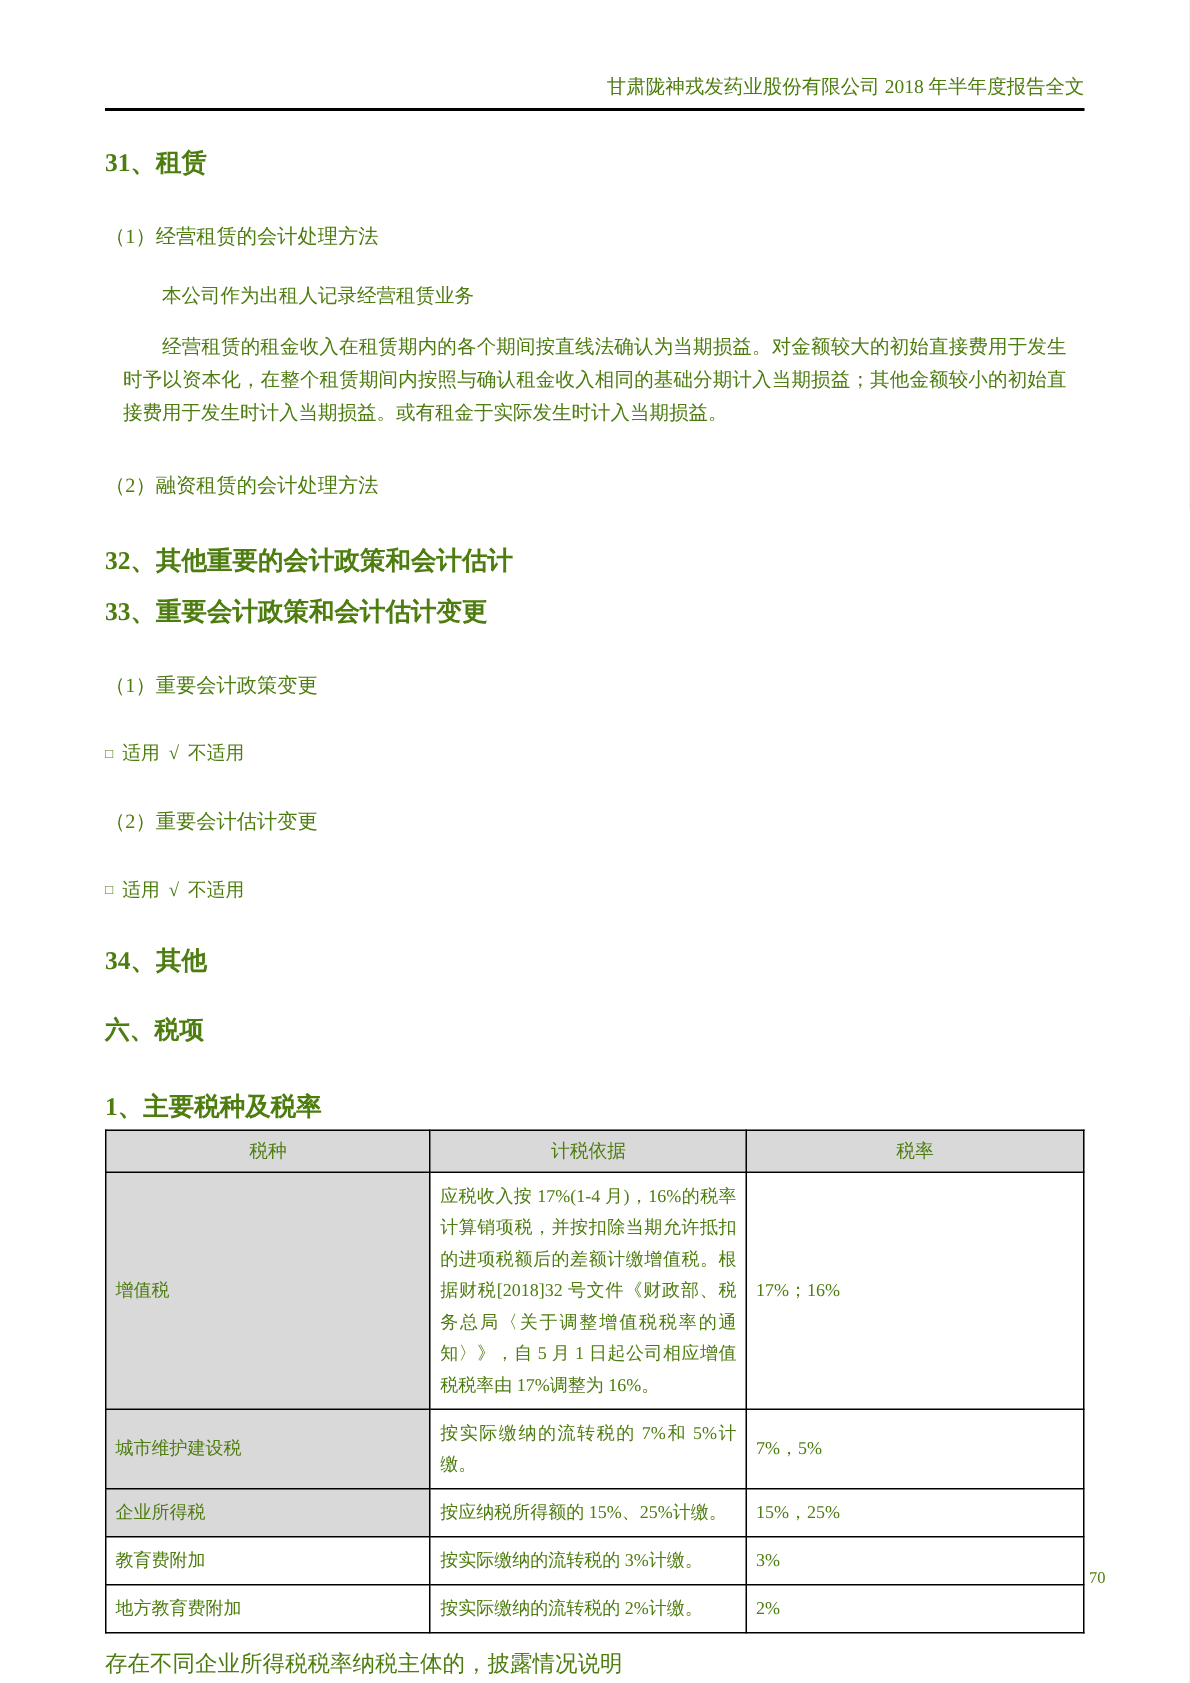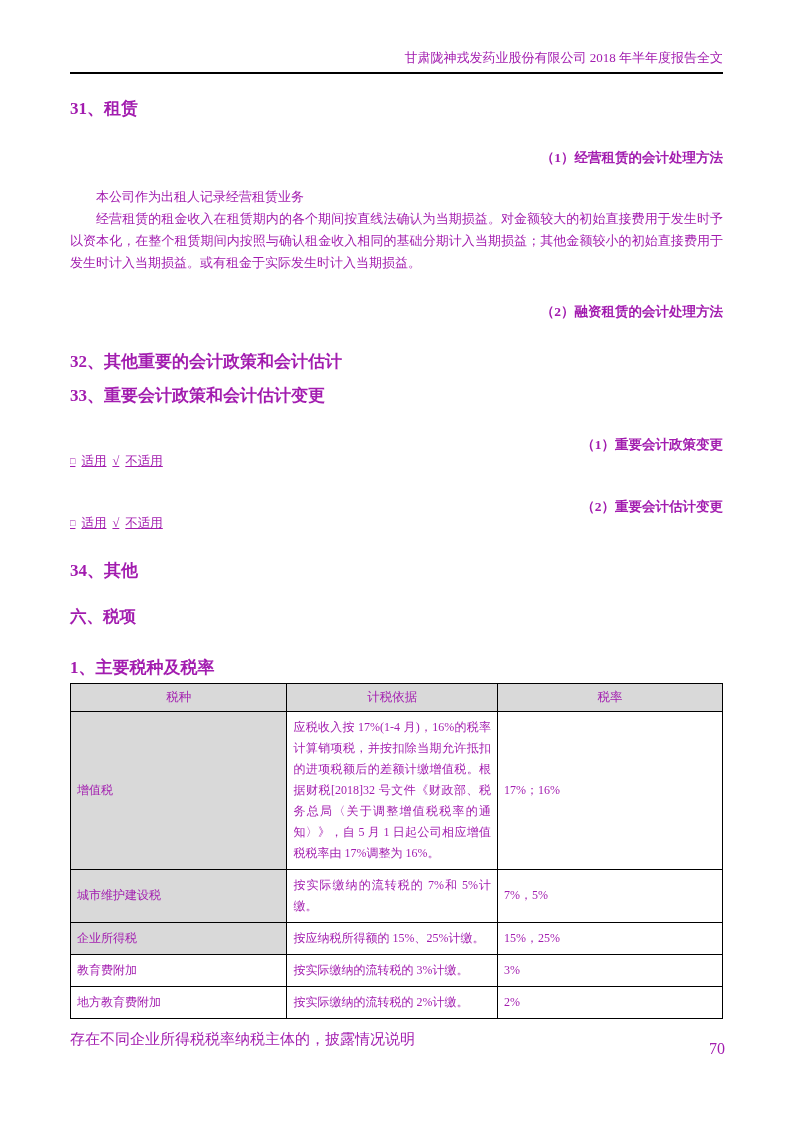--- a/index.html
+++ b/index.html
@@ -1,41 +1,41 @@
 <!DOCTYPE html>
 <html><head>
 <meta charset="utf-8">
 <style>
   html,body{margin:0;padding:0;background:#e8e8e8;}
   .page{
     width:793px;height:1122px;background:#ffffff;margin:0 auto;
     position:relative;box-sizing:border-box;
     font-family:"Liberation Serif","DejaVu Serif",serif;
-    color:#a21caf;
+    color:#4d7c0f;
   }
   .margins{padding:0 70px;}
   
   .doc-header{
     padding-top:50px;text-align:right;font-size:13px;
     border-bottom:2px solid #000;padding-bottom:6px;line-height:1.2;
   }
   
   .h-num{font-weight:bold;font-size:17px;margin:0;}
   .h31{margin-top:23px;}
-  .h-sub{font-weight:bold;font-size:13.5px;margin:0;margin-top:29px;text-align:right;}
+  .h-sub{font-weight:normal;font-size:13.5px;margin:0;margin-top:29px;}
   .h32{margin-top:29px;}
   .h33{margin-top:11px;}
   .h34{margin-top:28px;}
   .h-big{font-weight:bold;font-size:16.5px;margin:0;margin-top:24px;}
   .h-tax1{margin-top:28px;}
   
-  .para{font-size:13px;line-height:22px;margin:0;text-indent:2em;text-align:justify;}
+  .para{font-size:13px;line-height:22px;margin:12px;text-indent:2em;text-align:justify;}
   .para-first{margin-top:19px;}
   
-  .apply-line{font-size:12.5px;line-height:14px;text-decoration:underline;}
+  .apply-line{margin-top:29px;font-size:12.5px;line-height:14px;}
   .chk{font-size:9px;position:relative;top:-1px;}
   .apply-line .sep{display:inline-block;width:6px;}
   
   .tax-table{
     width:100%;border-collapse:collapse;margin-top:4px;
     font-size:12px;table-layout:fixed;
   }
   .tax-table th,.tax-table td{
     border:1px solid #000;box-sizing:border-box;
     font-weight:normal;
@@ -49,21 +49,21 @@
   .col-rate{width:34.5%;}
   .cell-type{padding:4px 6px;vertical-align:middle;text-align:left;}
   .cell-basis{padding:5px 6px;vertical-align:middle;text-align:justify;line-height:21px;}
   .cell-rate{padding:4px 6px;vertical-align:middle;text-align:left;}
   .shaded{background:#d9d9d9;}
   .row-plain td{height:29px;}
   
   .footnote{margin-top:11px;font-size:15px;}
   
   .page-num{
-    position:absolute;right:68px;bottom:64px;font-size:16px;
+    position:absolute;right:56px;bottom:64px;font-size:11px;
   }
 </style>
 </head>
 <body>
 
 <div class="page">
   <div class="margins">
 
     <div class="doc-header">甘肃陇神戎发药业股份有限公司 2018 年半年度报告全文</div>
 

